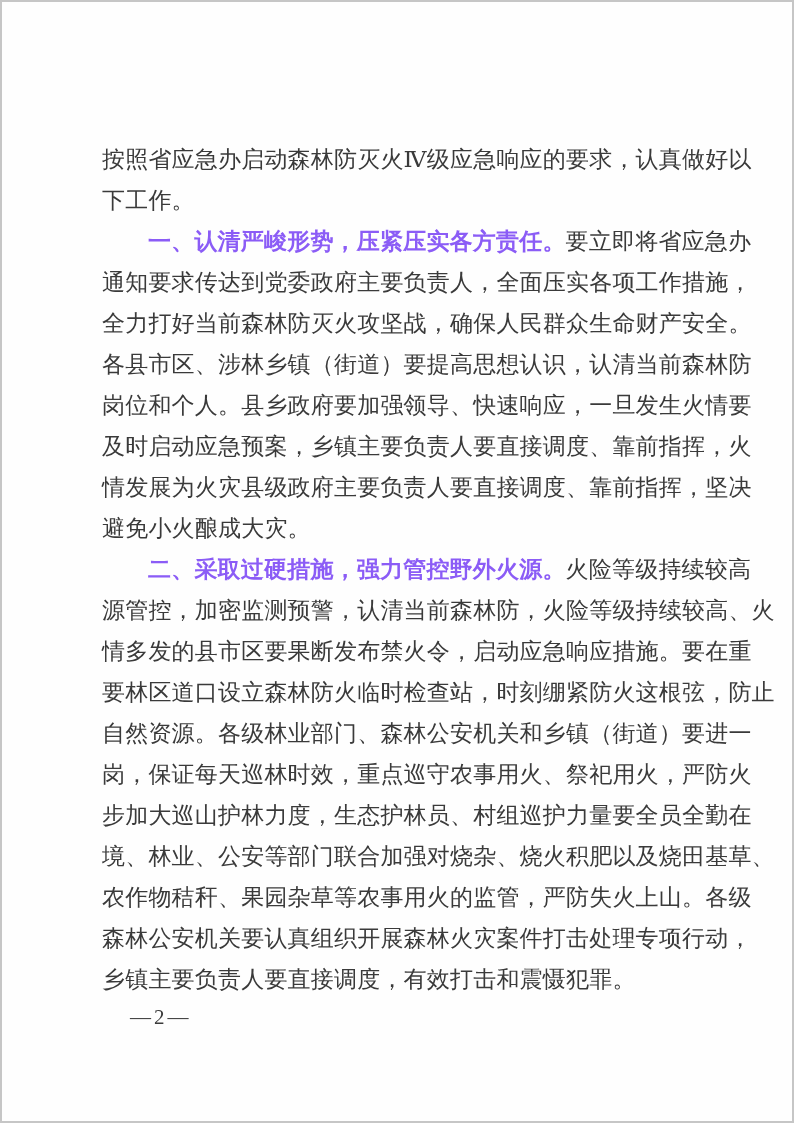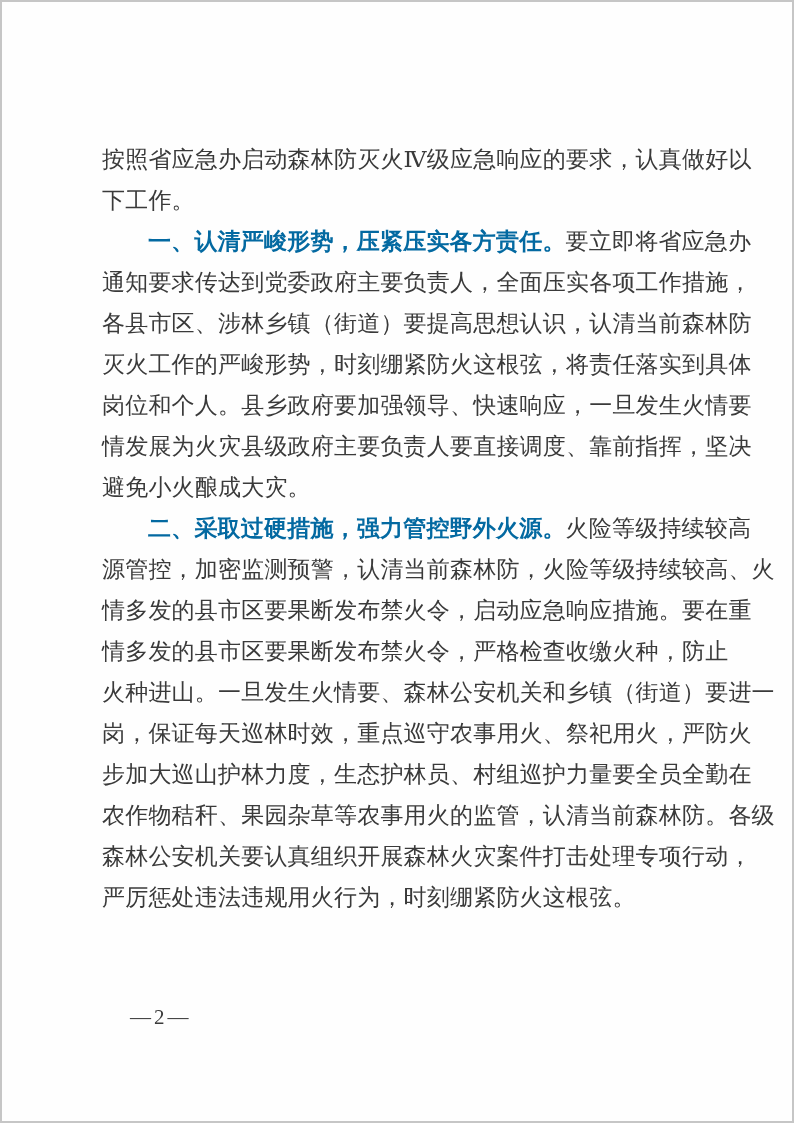--- a/index.html
+++ b/index.html
@@ -32,51 +32,53 @@
   .line.last {
     text-align-last: left;
     white-space: normal;
     font-family: Liberation Mono, monospace;
   }
   .line.indent {
     text-indent: 2em;
   }
   .line .bold {
     font-weight: 700;
-    color: #0369a1;
+    color: #8b5cf6;
     font-family: "Liberation Sans", "DejaVu Sans", sans-serif;
   }
   .footer {
     position: absolute;
     left: 128px;
     top: 1003px;
     font-size: 21px;
     letter-spacing: 3px;
     color: #3a3a3a;
   }
 </style>
 </head>
 <body>
 
 <div class="page">
   <div class="content">
     <div class="line"><span class="bold"></span><span>按照省应急办启动森林防灭火Ⅳ级应急响应的要求，认真做好以</span></div>
       <div class="line last"><span class="bold"></span><span>下工作。</span></div>
       <div class="line indent"><span class="bold">一、认清严峻形势，压紧压实各方责任。</span><span>要立即将省应急办</span></div>
       <div class="line"><span class="bold"></span><span>通知要求传达到党委政府主要负责人，全面压实各项工作措施，</span></div>
+      <div class="line"><span class="bold"></span><span>全力打好当前森林防灭火攻坚战，确保人民群众生命财产安全。</span></div>
       <div class="line"><span class="bold"></span><span>各县市区、涉林乡镇（街道）要提高思想认识，认清当前森林防</span></div>
-      <div class="line"><span class="bold"></span><span>灭火工作的严峻形势，时刻绷紧防火这根弦，将责任落实到具体</span></div>
       <div class="line"><span class="bold"></span><span>岗位和个人。县乡政府要加强领导、快速响应，一旦发生火情要</span></div>
+      <div class="line"><span class="bold"></span><span>及时启动应急预案，乡镇主要负责人要直接调度、靠前指挥，火</span></div>
       <div class="line"><span class="bold"></span><span>情发展为火灾县级政府主要负责人要直接调度、靠前指挥，坚决</span></div>
       <div class="line last"><span class="bold"></span><span>避免小火酿成大灾。</span></div>
       <div class="line indent"><span class="bold">二、采取过硬措施，强力管控野外火源。</span><span>火险等级持续较高</span></div>
       <div class="line"><span class="bold"></span><span>源管控，加密监测预警，认清当前森林防，火险等级持续较高、火</span></div>
       <div class="line"><span class="bold"></span><span>情多发的县市区要果断发布禁火令，启动应急响应措施。要在重</span></div>
-      <div class="line"><span class="bold"></span><span>情多发的县市区要果断发布禁火令，严格检查收缴火种，防止</span></div>
-      <div class="line"><span class="bold"></span><span>火种进山。一旦发生火情要、森林公安机关和乡镇（街道）要进一</span></div>
+      <div class="line"><span class="bold"></span><span>要林区道口设立森林防火临时检查站，时刻绷紧防火这根弦，防止</span></div>
+      <div class="line"><span class="bold"></span><span>自然资源。各级林业部门、森林公安机关和乡镇（街道）要进一</span></div>
       <div class="line"><span class="bold"></span><span>岗，保证每天巡林时效，重点巡守农事用火、祭祀用火，严防火</span></div>
       <div class="line"><span class="bold"></span><span>步加大巡山护林力度，生态护林员、村组巡护力量要全员全勤在</span></div>
-      <div class="line"><span class="bold"></span><span>农作物秸秆、果园杂草等农事用火的监管，认清当前森林防。各级</span></div>
+      <div class="line"><span class="bold"></span><span>境、林业、公安等部门联合加强对烧杂、烧火积肥以及烧田基草、</span></div>
+      <div class="line"><span class="bold"></span><span>农作物秸秆、果园杂草等农事用火的监管，严防失火上山。各级</span></div>
       <div class="line"><span class="bold"></span><span>森林公安机关要认真组织开展森林火灾案件打击处理专项行动，</span></div>
-      <div class="line last"><span class="bold"></span><span>严厉惩处违法违规用火行为，时刻绷紧防火这根弦。</span></div>
+      <div class="line last"><span class="bold"></span><span>乡镇主要负责人要直接调度，有效打击和震慑犯罪。</span></div>
   </div>
   <div class="footer">—2—</div>
 </div>
 
 </body></html>

